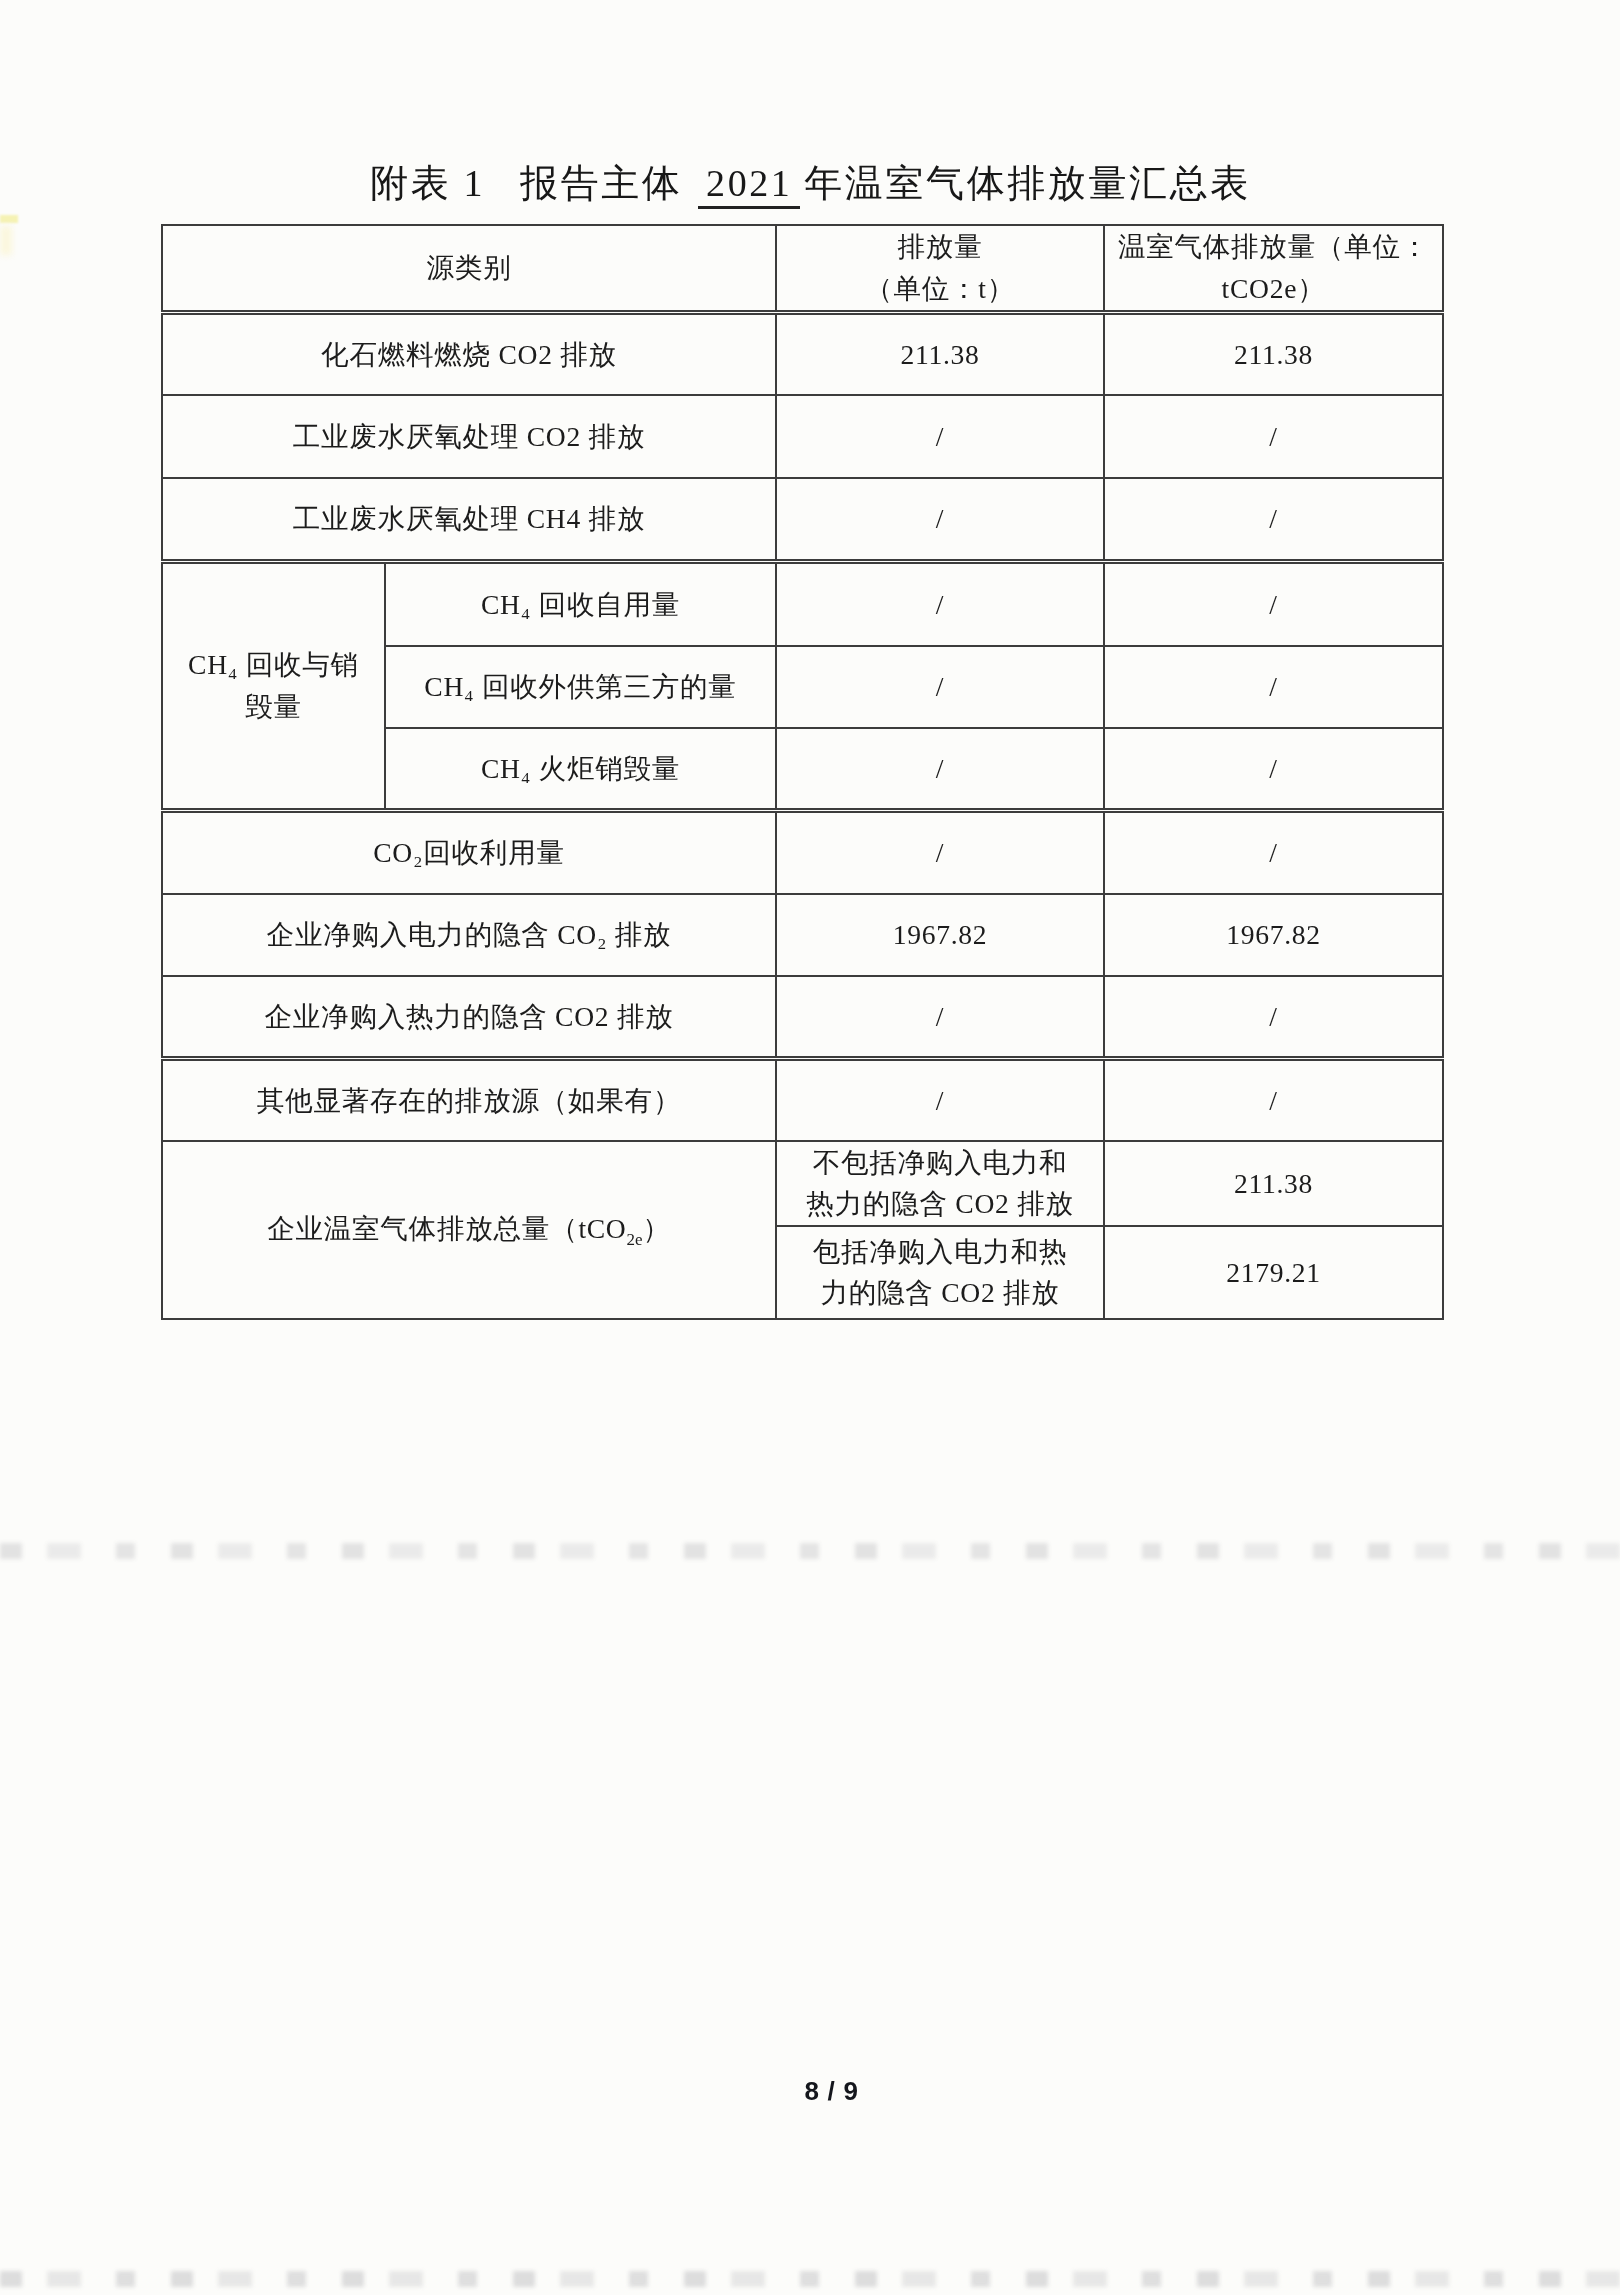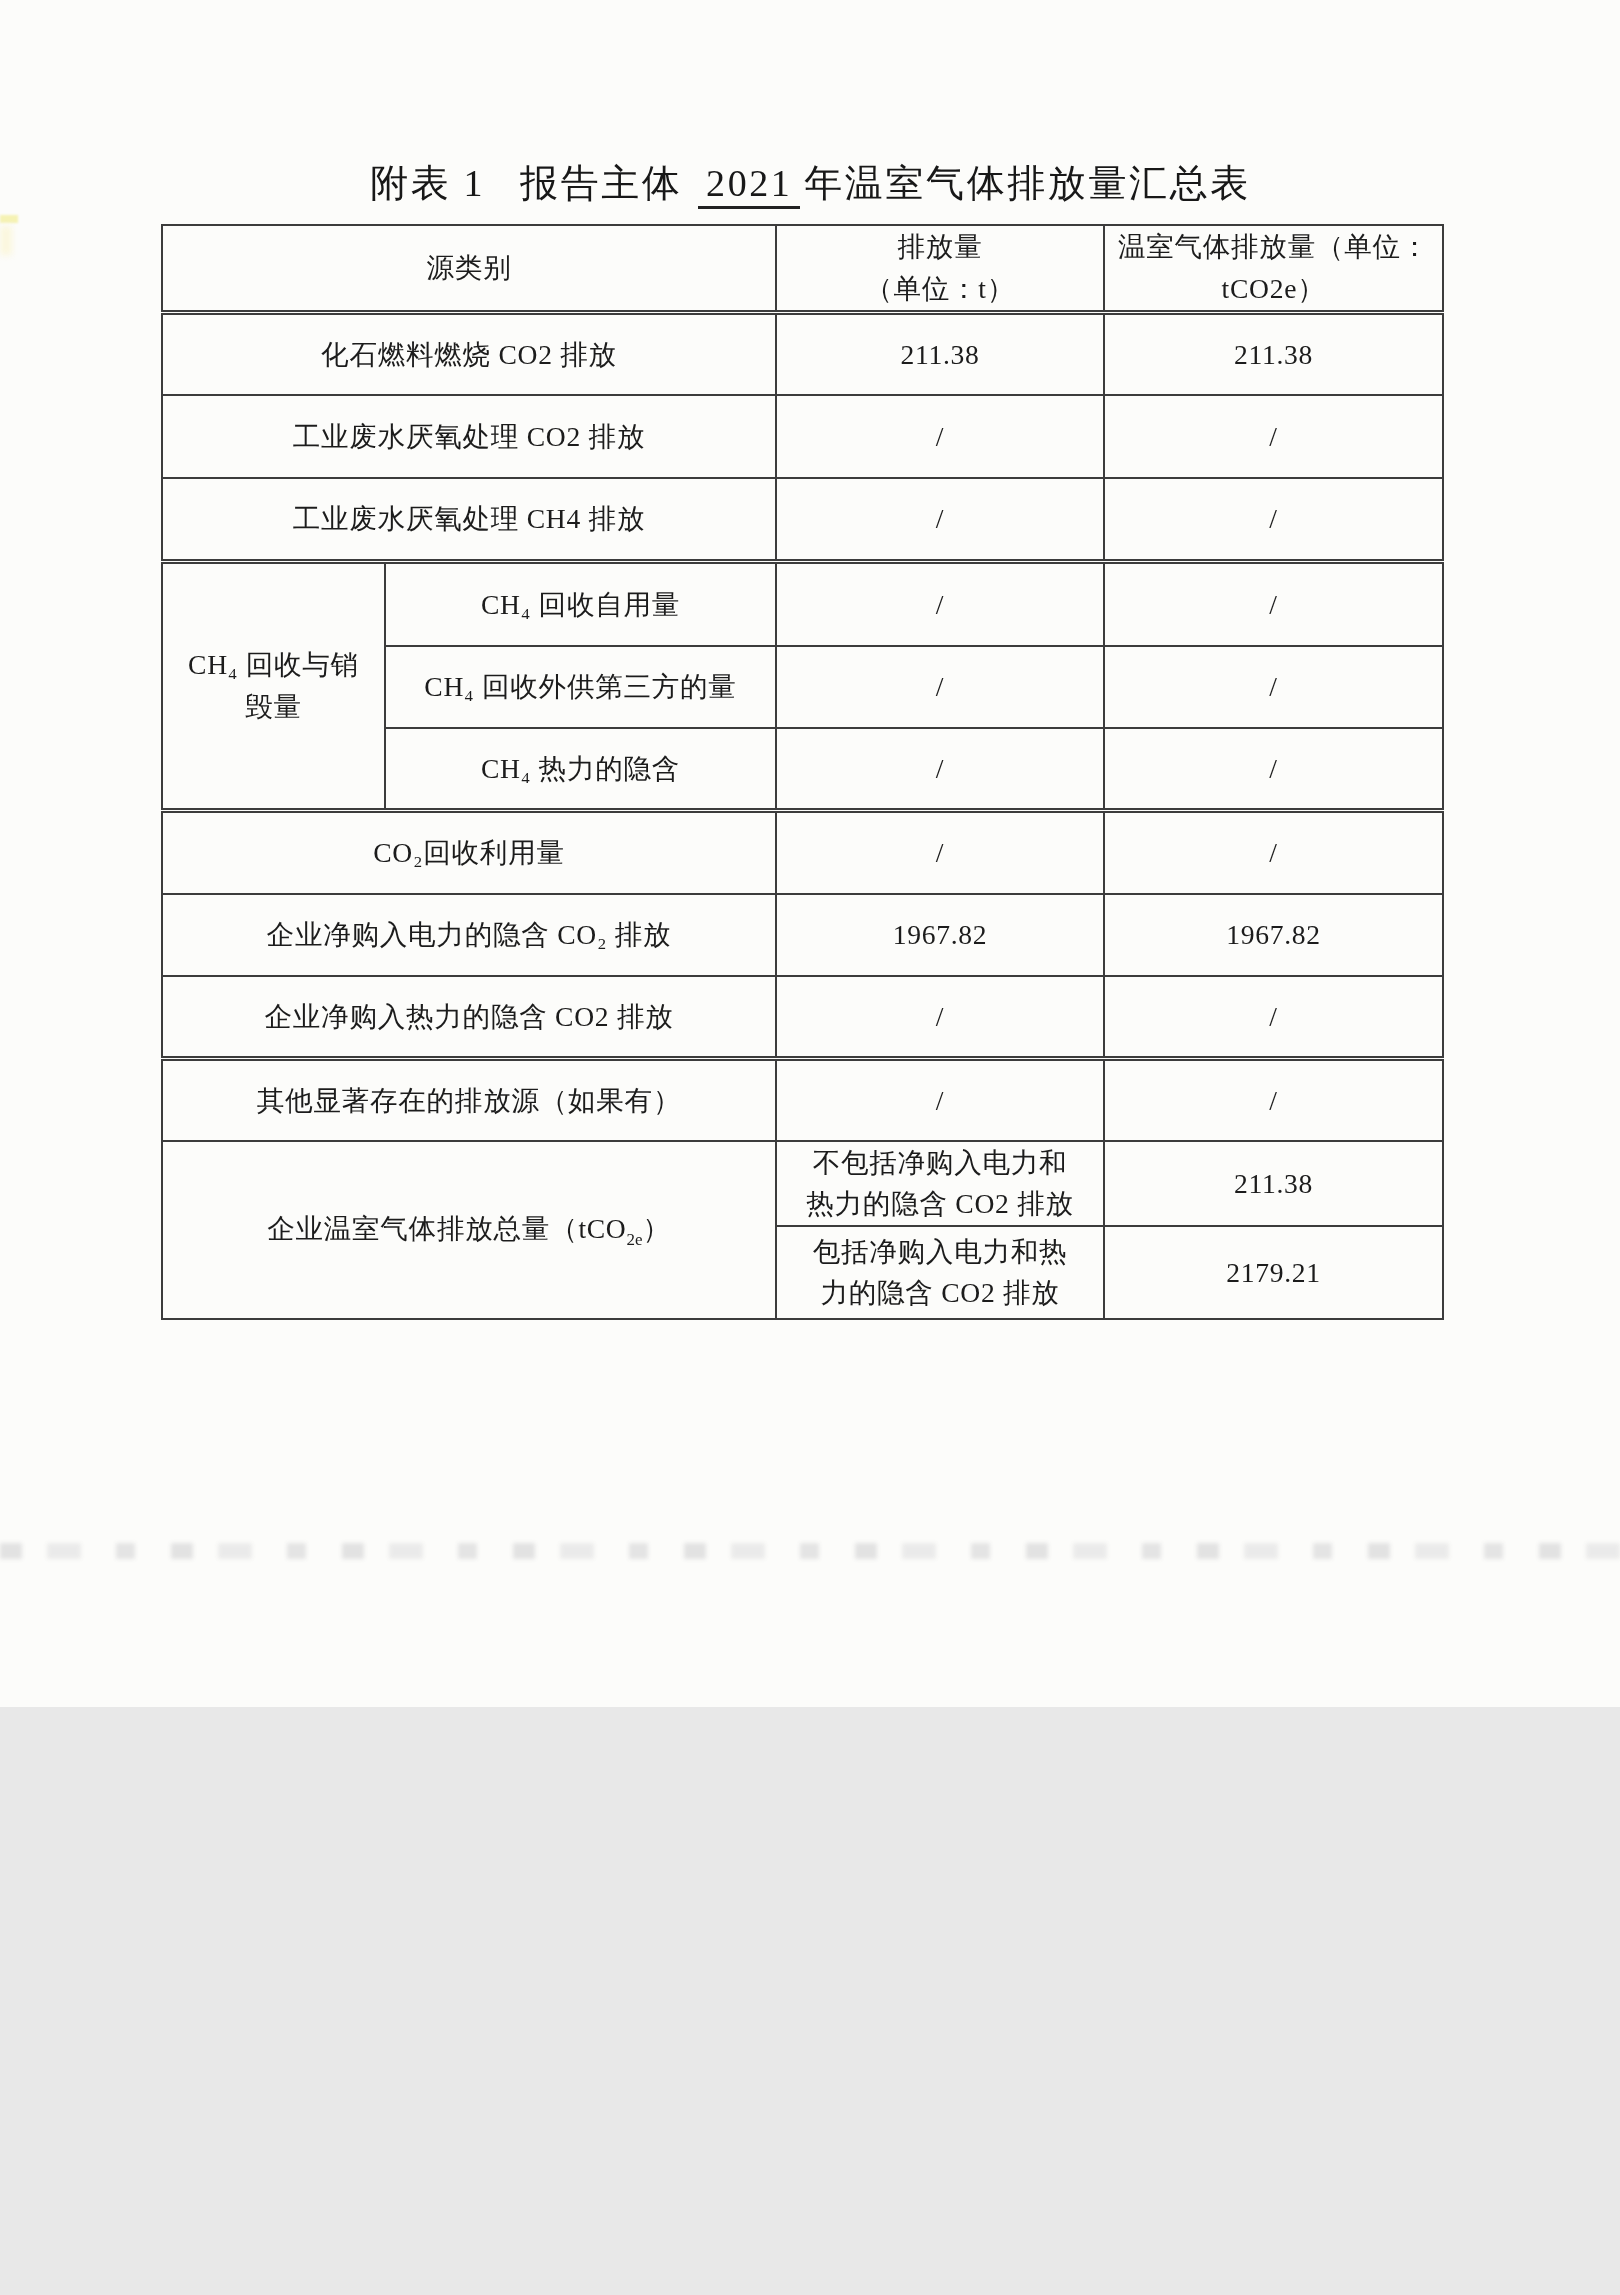--- a/index.html
+++ b/index.html
@@ -1,17 +1,17 @@
 <!DOCTYPE html>
 <html style="font-size:10.5px"><head>
 <meta charset="utf-8">
 <style>
   html,body{margin:0;padding:0;background:#e8e8e8;}
   .page{
-    position:relative;width:1621px;height:1707px;background:#fcfcfa;overflow:hidden;
+    position:relative;width:1621px;height:2295px;background:#fcfcfa;overflow:hidden;
     font-family:"Liberation Serif","DejaVu Serif",serif;color:#1f1f1f;
   }
   
   .doc-title{
     position:absolute;left:0;top:158px;width:100%;text-align:center;
     font-size:38px;letter-spacing:2.6px;white-space:nowrap;color:#181818;
   }
   .doc-title .gap{display:inline-block;width:35px;}
   .doc-title .sp{display:inline-block;width:11.8px;}
   .doc-title .yr{
@@ -118,21 +118,21 @@
       <td class="slash">/</td>
     </tr>
 
     <tr class="rE">
       <td>CH₄ 回收外供第三方的量</td>
       <td class="slash">/</td>
       <td class="slash">/</td>
     </tr>
 
     <tr class="rF">
-      <td>CH₄ 热力的隐含</td>
+      <td>CH₄ 火炬销毁量</td>
       <td class="slash">/</td>
       <td class="slash">/</td>
     </tr>
 
     <tr class="rG dbl">
       <td colspan="2">CO₂回收利用量</td>
       <td class="slash">/</td>
       <td class="slash">/</td>
     </tr>
 

